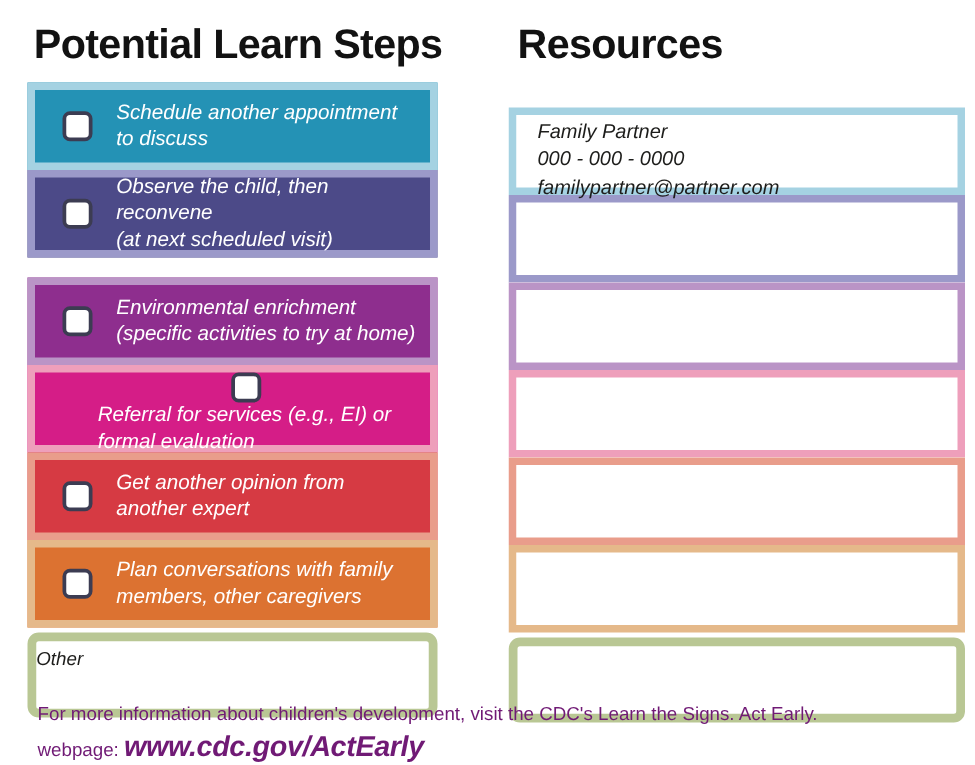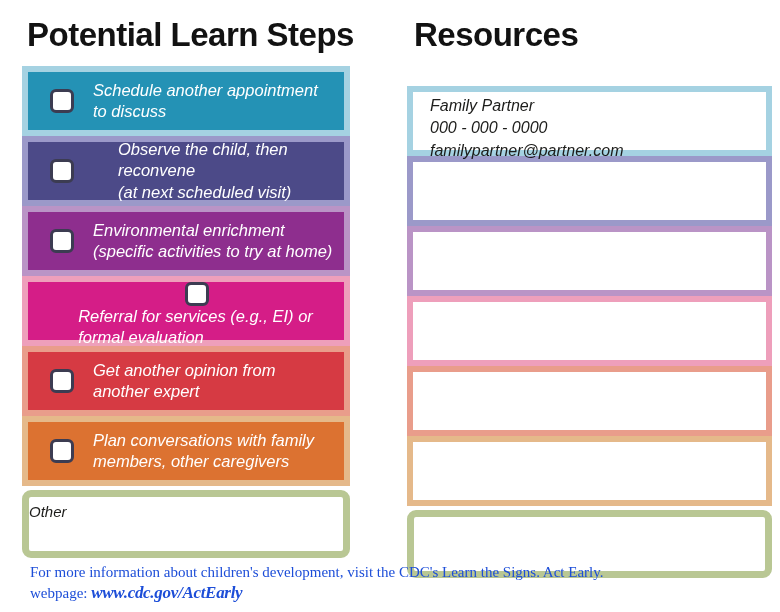--- a/index.html
+++ b/index.html
@@ -100,59 +100,58 @@
     background: #ffffff;
     border: 7px solid #b9c794;
     border-radius: 9px;
     cursor: text;
   }
 
   .footer {
     position: absolute;
     left: 30px;
     top: 562px;
-    color: #1d4ed8;
-    font-family: Liberation Serif, serif;
+    color: #701a75;
   }
   .footer-line1 {
     font-size: 15px;
     line-height: 1.35;
   }
   .footer-line2 {
     font-size: 15px;
     line-height: 1.35;
   }
   .footer-url {
-    font-size: 17px;
+    font-size: 23px;
     font-weight: bold;
     font-style: italic;
     letter-spacing: -0.3px;
   }
 </style>
 </head>
 <body>
 
 <h1 class="heading" id="left-heading">Potential Learn Steps</h1>
 <h1 class="heading" id="right-heading">Resources</h1>
 
 <div class="left-col">
 
   <div class="step-row" style="background-color: rgb(36, 146, 181); border-color: rgb(165, 210, 226);">
     <span class="checkbox"></span>
     <span class="step-label">Schedule another appointment
 to discuss</span>
   </div>
 
-  <div class="step-row" style="background-color: rgb(76, 74, 136); border-color: rgb(155, 153, 201); gap: 25px;">
+  <div class="step-row" style="background-color: rgb(76, 74, 136); border-color: rgb(155, 153, 201);">
     <span class="checkbox"></span>
     <span class="step-label">Observe the child, then reconvene
 (at next scheduled visit)</span>
   </div>
 
-  <div class="step-row" style="background-color: rgb(142, 46, 142); border-color: rgb(186, 148, 198);">
+  <div class="step-row" style="background-color: rgb(142, 46, 142); border-color: rgb(186, 148, 198); margin-top: 16px;">
     <span class="checkbox"></span>
     <span class="step-label">Environmental enrichment
 (specific activities to try at home)</span>
   </div>
 
   <div class="step-row" style="background-color: rgb(213, 29, 135); border-color: rgb(238, 159, 187); flex-direction: column;">
     <span class="checkbox"></span>
     <span class="step-label">Referral for services (e.g., EI) or
 formal evaluation</span>
   </div>

